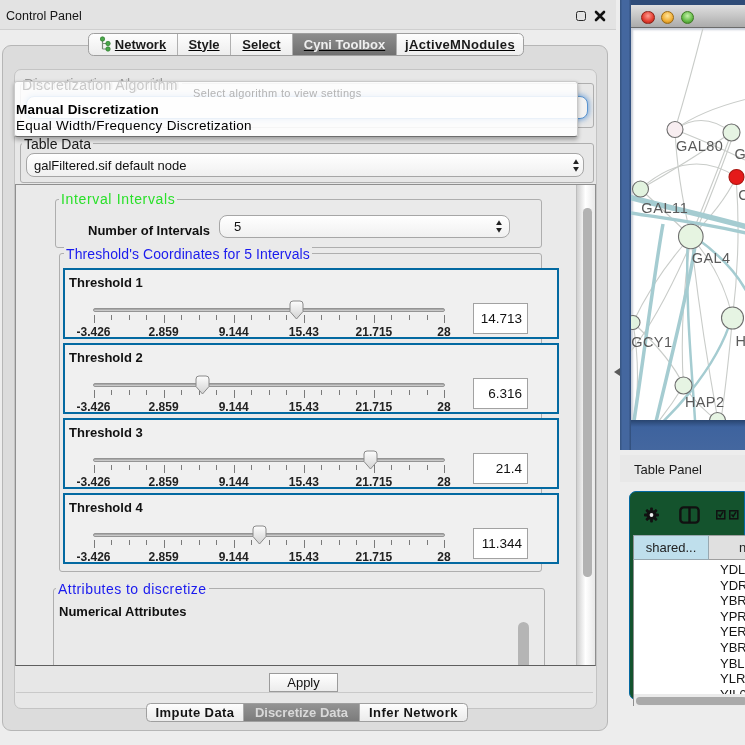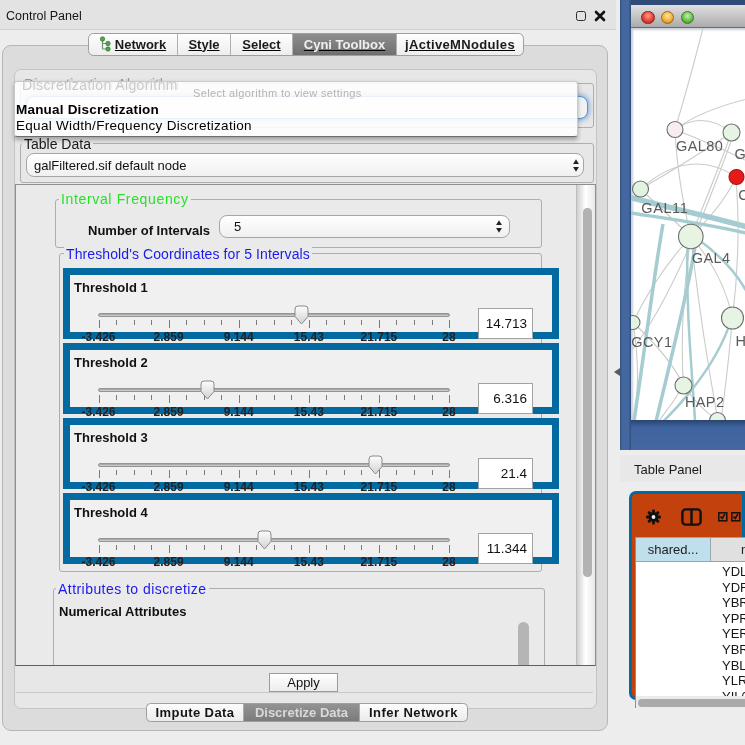--- a/index.html
+++ b/index.html
@@ -13,38 +13,38 @@
 
 #toptabs{left:88px;top:32.5px;width:434px;height:21px;border:1px solid #9f9f9f;border-radius:5.5px;background:linear-gradient(#fefefe,#ededed);display:flex;overflow:hidden;text-decoration:underline;}
 .tabseg{height:100%;display:flex;align-items:center;justify-content:center;font-size:13px;font-weight:bold;color:#1a1a1a;border-right:1px solid #b0b0b0;box-sizing:border-box;}
 .tabsel{background:linear-gradient(#8d8d8d,#707070);color:#efefef;}
 
 .group{border:1px solid #aeaeae;border-radius:3px;}
 .gtitle{position:absolute;font-size:14px;line-height:14px;padding:0 2px;}
 .combo{position:absolute;background:linear-gradient(#ffffff,#f0f0f0);border:1px solid #a6a6a6;border-radius:8px;box-sizing:border-box;}
 .combotext{position:absolute;font-size:13px;color:#111;}
 
-.tpanel{position:absolute;left:62px;width:496px;height:71px;background:#f0f0f0;border:7px solid #0369a1;box-sizing:border-box;}
+.tpanel{position:absolute;left:62px;width:496px;height:71px;background:#f0f0f0;border:2px solid #0369a1;box-sizing:border-box;}
 .tlabel{position:absolute;left:4px;top:5px;font-size:13px;font-weight:bold;color:#111;}
 .track{position:absolute;left:28px;top:38px;width:352px;height:4px;border-radius:2px;background:linear-gradient(#9a9a9a,#d9d9d9);border:1px solid #949494;box-sizing:border-box;}
 .vbox{position:absolute;left:408px;top:33px;width:55px;height:31px;background:#fff;border:1px solid #a2a2a2;box-sizing:border-box;font-size:13.5px;color:#111;text-align:right;line-height:29px;padding-right:5px;}
 .ticklbl{position:absolute;font-size:12px;font-weight:bold;color:#222;top:55px;transform:translateX(-50%);}
 .tick{position:absolute;top:45px;width:1px;background:#7a7a7a;}
 
 #bottabs{left:146px;top:703px;width:320px;height:17px;border:1px solid #9f9f9f;border-radius:4.5px;background:linear-gradient(#fdfdfd,#ebebeb);display:flex;overflow:hidden;}
 .btabseg{height:100%;display:flex;align-items:center;justify-content:center;font-size:13px;font-weight:bold;color:#151515;border-right:1px solid #ababab;box-sizing:border-box;}
 .btabsel{background:linear-gradient(#939393,#7b7b7b);color:#d9d9d9;}
 
 #netwin{left:620px;top:0;width:125px;height:450px;background:linear-gradient(to right,#35537f 0px,#44679f 2.5px,#44679f 8.5px,#2f4c78 11px);}
 #nettitle{left:631px;top:5px;width:114px;height:22px;background:linear-gradient(#e0e0e0,#ababab);border-bottom:1px solid #6b6b6b;}
 .light{position:absolute;top:10.8px;width:11.4px;height:11.4px;border-radius:50%;}
 #canvas{left:631px;top:28px;width:114px;height:392px;background:#fff;overflow:hidden;box-shadow:inset 2px 2px 2px rgba(40,60,100,0.25);}
 #tablepanelbar{left:620px;top:455px;width:125px;height:27px;background:#e8e8e8;}
 #tpbtext{left:14px;top:7px;font-size:13px;color:#1a1a1a;position:absolute;}
-#tablebox{left:629px;top:491px;width:116px;height:209px;background:#c2410c;border:3px solid #0369a1;border-radius:7px 0 0 7px;box-sizing:border-box;}
+#tablebox{left:629px;top:491px;width:116px;height:209px;background:#14532d;border:1px solid #0369a1;border-radius:7px 0 0 7px;box-sizing:border-box;}
 </style>
 </head>
 <body>
 <div class="abs" id="titlebar"></div>
 <div class="abs" id="titletext">Control Panel</div>
 <div class="abs" id="floaticon"></div>
 <svg class="abs" style="left:594px;top:10px" width="12" height="12" viewBox="0 0 12 12">
     <path d="M2 2 L10 10 M10 2 L2 10" stroke="#111" stroke-width="2.6" stroke-linecap="round"></path>
   </svg>
 <div class="abs" id="outerpane"></div>
@@ -73,21 +73,21 @@
 <svg class="abs" style="left:573px;top:158.5px" width="6" height="13" viewBox="0 0 6 13">
     <path d="M3 0.2 L5.9 5 L0.1 5 Z" fill="#222"></path>
     <path d="M3 12.8 L5.9 8 L0.1 8 Z" fill="#222"></path>
   </svg>
 
 <div class="abs" style="left:15px;top:184px;width:581px;height:482px;background:#eaeaea;border:1px solid #8f8f8f;border-bottom:1px solid #5f5f5f;box-sizing:border-box;overflow:hidden;" id="scrollpane">
 
   <div id="spcontent" class="abs" style="left:0;top:0;width:560px;height:482px;">
 
     <div class="abs group" style="left:39px;top:14px;width:485px;height:47px;"></div>
-    <div class="abs gtitle" style="left:43px;top:7px;color:#2ae02a;background:#eaeaea;letter-spacing:0.65px;">Interval Frequency</div>
+    <div class="abs gtitle" style="left:43px;top:7px;color:#2ae02a;background:#eaeaea;letter-spacing:0.65px;">Interval Intervals</div>
     <div class="abs" style="left:72px;top:38px;font-size:13px;font-weight:bold;color:#111;">Number of Intervals</div>
     <div class="abs combo" style="left:203px;top:30px;width:291px;height:23px;"></div>
     <div class="abs combotext" style="left:218px;top:34px;">5</div>
     <svg class="abs" style="left:480px;top:34.5px" width="6" height="13" viewBox="0 0 6 13">
         <path d="M3 0.2 L5.9 5 L0.1 5 Z" fill="#222"></path>
         <path d="M3 12.8 L5.9 8 L0.1 8 Z" fill="#222"></path>
       </svg>
 
     <div class="abs group" style="left:43px;top:68px;width:481px;height:317px;"></div>
     <div class="abs gtitle" style="left:48px;top:61.5px;color:#1a1aee;background:#eaeaea;letter-spacing:0.1px;">Threshold's Coordinates for 5 Intervals</div>

